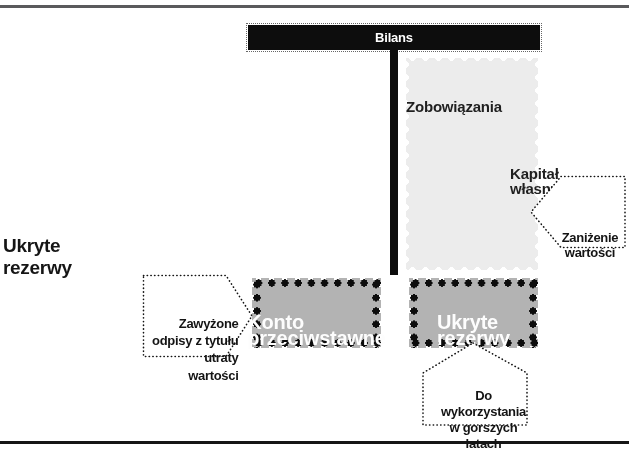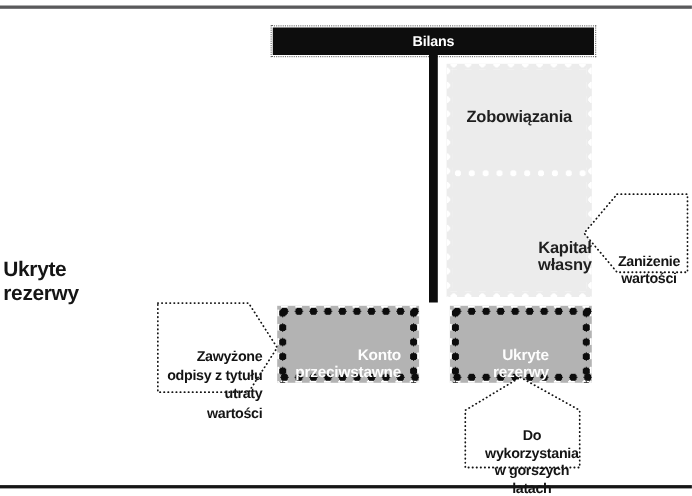--- a/index.html
+++ b/index.html
@@ -54,34 +54,34 @@
     background-size:13.2px 10px,13.2px 10px,10px 13.2px,10px 13.2px,13px 5px,13px 5px,5px 13px,5px 13px;
     background-position:left top,left bottom,left top,right top,left top,left bottom,left top,right top;
     background-repeat:repeat-x,repeat-x,repeat-y,repeat-y,repeat-x,repeat-x,repeat-y,repeat-y;
   }
 
   .box{position:absolute;}
   .box-aktywa{left:250px;top:58px;width:133px;height:212px;
     display:flex;align-items:center;justify-content:center;padding-top:26px;box-sizing:border-box;}
   .box-label{font-size:15px;font-weight:bold;letter-spacing:-0.2px;color:#1f1f1f;text-align:center;}
 
-  .box-rightcol{left:406px;top:58px;width:132px;height:212px;display:flex;flex-direction:column;box-sizing:border-box;}
+  .box-rightcol{left:406px;top:58px;width:132px;height:212px;display:flex;flex-direction:row;box-sizing:border-box;}
   .rc-top{height:96px;display:flex;align-items:center;justify-content:center;}
   .rc-divider{height:7px;margin:0 4px;
     background-image:radial-gradient(circle 3.1px at 6.3px 3.5px,#fff 98%,rgba(255,255,255,0));
     background-size:12.6px 7px;background-repeat:repeat-x;}
   .rc-bottom{flex:1;display:flex;align-items:center;justify-content:flex-end;}
   .rc-bottom .box-label{line-height:15px;}
 
   .box-konto{left:252px;top:278px;width:129px;height:70px;
     display:flex;align-items:center;justify-content:center;}
   .box-ukryte{left:409px;top:278px;width:129px;height:70px;
     display:flex;align-items:center;justify-content:center;}
-  .dark-label{color:#fdfdfd;font-size:14px;font-weight:bold;line-height:16px;
-    text-align:right;letter-spacing:-0.2px;}
+  .dark-label{color:#fdfdfd;font-size:20px;font-weight:bold;line-height:16px;
+    text-align:left;letter-spacing:-0.2px;}
 
   .callout{position:absolute;}
   .callout svg{position:absolute;left:0;top:0;}
   .callout-text{position:absolute;font-size:13px;font-weight:bold;letter-spacing:-0.3px;color:#141414;}
 
   .callout-left{left:142px;top:274px;width:112px;height:84px;}
   .callout-left .callout-text{left:10px;top:7px;line-height:17.2px;text-align:right;}
 
   .callout-right{left:528px;top:175px;width:99px;height:74px;text-decoration:underline;}
   .callout-right .callout-text{left:28px;right:3px;top:22px;line-height:14.5px;text-align:center;}

